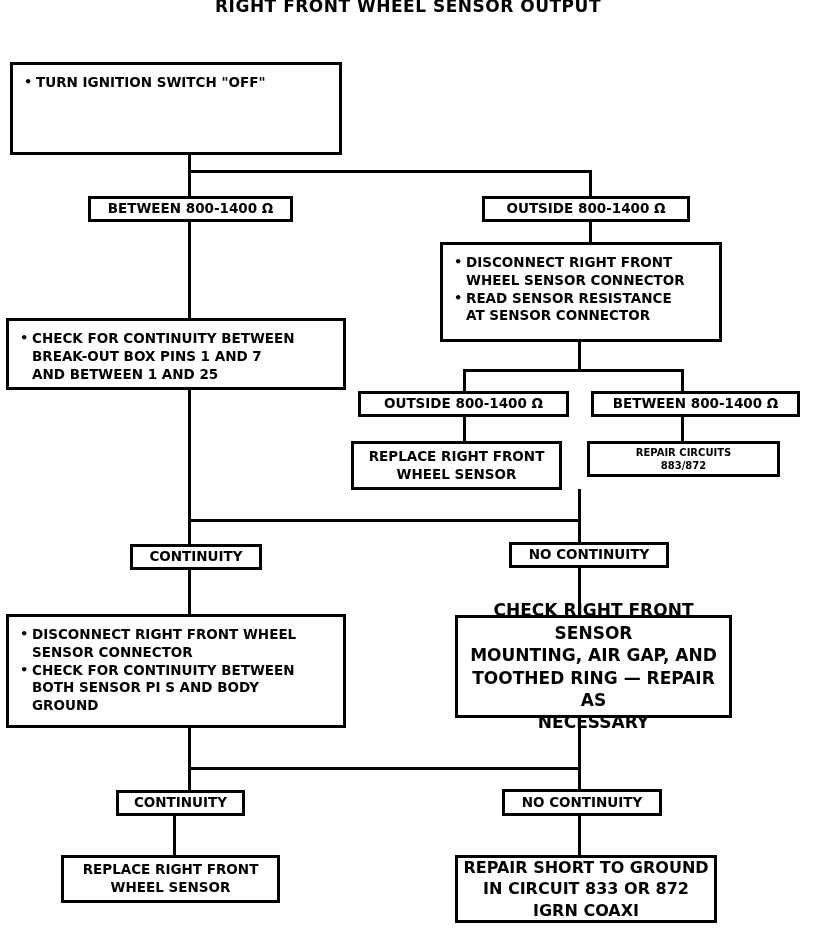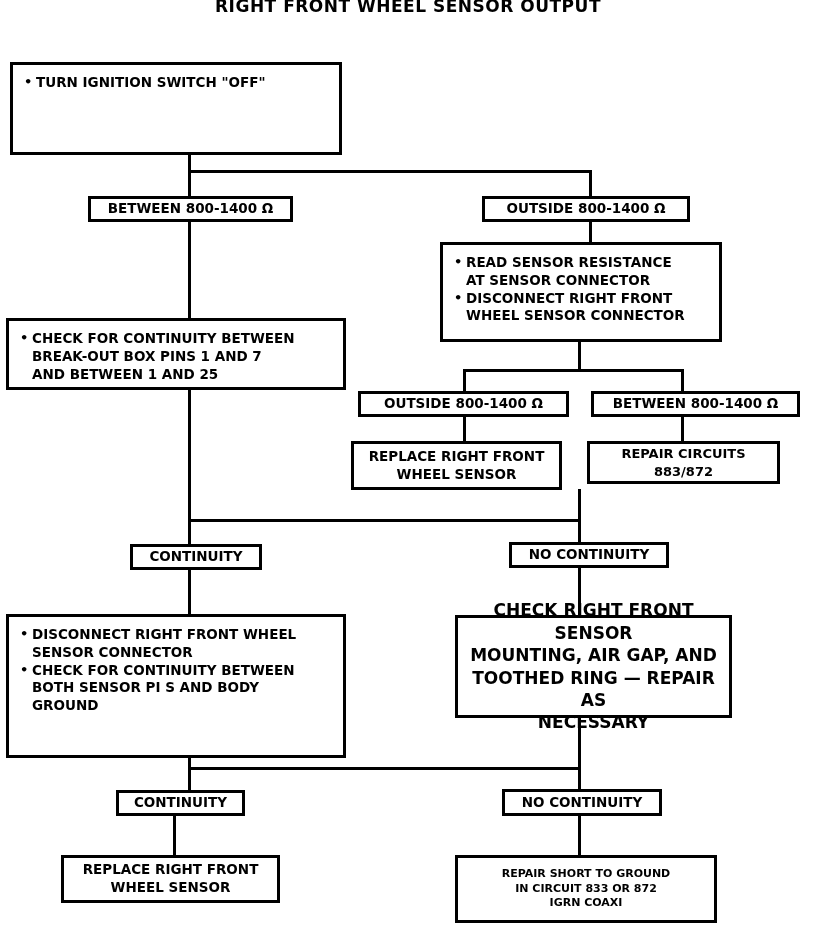--- a/index.html
+++ b/index.html
@@ -123,24 +123,24 @@
 
   <div class="node center" style="left:88px; top:196px; width:205px; height:26px; font-size:13.5px;">
     <span class="txt">BETWEEN 800-1400 Ω</span>
   </div>
 
   <div class="node center" style="left:482px; top:196px; width:208px; height:26px; font-size:13.5px;">
     <span class="txt">OUTSIDE 800-1400 Ω</span>
   </div>
 
   <div class="node bullets" style="left:440px; top:242px; width:282px; height:100px; font-size:13.5px;">
+    <span class="bullet-row">DISCONNECT RIGHT FRONT
+WHEEL SENSOR CONNECTOR</span>
     <span class="bullet-row">READ SENSOR RESISTANCE
 AT SENSOR CONNECTOR</span>
-    <span class="bullet-row">DISCONNECT RIGHT FRONT
-WHEEL SENSOR CONNECTOR</span>
   </div>
 
   <div class="node bullets" style="left:6px; top:318px; width:340px; height:72px; font-size:13.5px;">
     <span class="bullet-row">CHECK FOR CONTINUITY BETWEEN
 BREAK-OUT BOX PINS 1 AND 7
 AND BETWEEN 1 AND 25</span>
   </div>
 
   <div class="node center" style="left:358px; top:391px; width:211px; height:26px; font-size:13.5px;">
     <span class="txt">OUTSIDE 800-1400 Ω</span>
@@ -148,34 +148,34 @@
 
   <div class="node center" style="left:591px; top:391px; width:209px; height:26px; font-size:13.5px;">
     <span class="txt">BETWEEN 800-1400 Ω</span>
   </div>
 
   <div class="node center" style="left:351px; top:441px; width:211px; height:49px; font-size:13.5px;">
     <span class="txt">REPLACE RIGHT FRONT
 WHEEL SENSOR</span>
   </div>
 
-  <div class="node center" style="left:587px; top:441px; width:193px; height:43px; font-size:13px;">
+  <div class="node center" style="left:587px; top:441px; width:193px; height:36px; font-size:10px;">
     <span class="txt">REPAIR CIRCUITS
 883/872</span>
   </div>
 
   <div class="node center" style="left:130px; top:544px; width:132px; height:26px; font-size:13.5px;">
     <span class="txt">CONTINUITY</span>
   </div>
 
   <div class="node center" style="left:509px; top:542px; width:160px; height:26px; font-size:13.5px;">
     <span class="txt">NO CONTINUITY</span>
   </div>
 
-  <div class="node bullets" style="left:6px; top:614px; width:340px; height:144px; font-size:13.5px;">
+  <div class="node bullets" style="left:6px; top:614px; width:340px; height:114px; font-size:13.5px;">
     <span class="bullet-row">DISCONNECT RIGHT FRONT WHEEL
 SENSOR CONNECTOR</span>
     <span class="bullet-row">CHECK FOR CONTINUITY BETWEEN
 BOTH SENSOR PI  S AND BODY
 GROUND</span>
   </div>
 
   <div class="node center" style="left:455px; top:615px; width:277px; height:103px; font-size:17px;">
     <span class="txt">CHECK RIGHT FRONT SENSOR
 MOUNTING, AIR GAP, AND
@@ -189,19 +189,19 @@
 
   <div class="node center" style="left:502px; top:789px; width:160px; height:27px; font-size:13.5px;">
     <span class="txt">NO CONTINUITY</span>
   </div>
 
   <div class="node center" style="left:61px; top:855px; width:219px; height:48px; font-size:13.5px;">
     <span class="txt">REPLACE RIGHT FRONT
 WHEEL SENSOR</span>
   </div>
 
-  <div class="node center" style="left:455px; top:855px; width:262px; height:68px; font-size:11px;">
+  <div class="node center" style="left:455px; top:855px; width:262px; height:68px; font-size:16px;">
     <span class="txt">REPAIR SHORT TO GROUND
 IN CIRCUIT 833 OR 872
 IGRN COAXI</span>
   </div>
 
 </div>
 
 </body></html>

